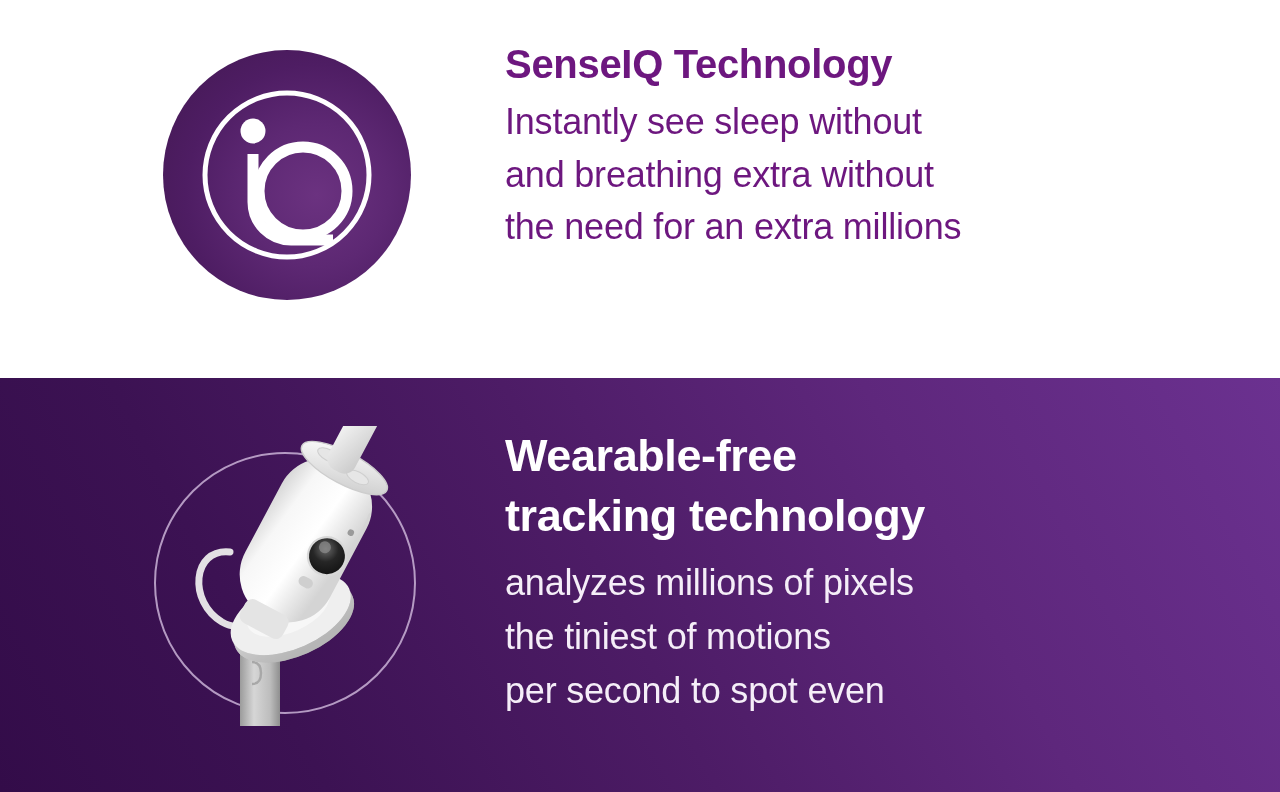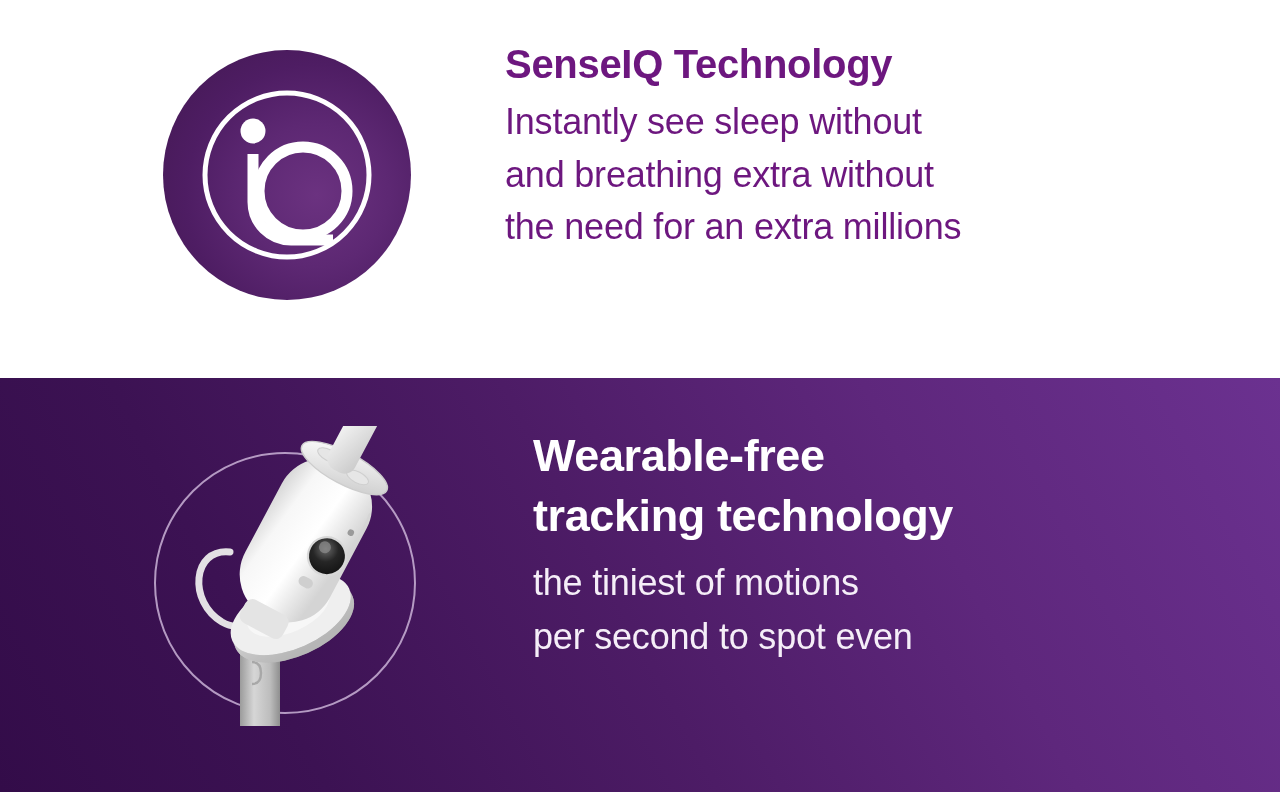--- a/index.html
+++ b/index.html
@@ -117,21 +117,20 @@
     width: 290px;
     height: 300px;
   }
 
   
   .text-bottom {
     position: absolute;
     left: 505px;
     top: 48px;
     width: 720px;
-    margin-left: 28px;
   }
 
   .headline-bottom {
     margin: 0;
     font-size: 45px;
     font-weight: bold;
     line-height: 1.33;
     letter-spacing: -0.4px;
     color: #ffffff;
   }
@@ -255,20 +254,21 @@
         </g>
       </svg>
     </div>
 
     <div class="text-bottom">
       <h2 class="headline-bottom">
         <span class="ln">Wearable-free</span>
         <span class="ln">tracking technology</span>
       </h2>
       <p class="body-bottom">
+        <span class="ln">analyzes millions of pixels</span>
         <span class="ln">the tiniest of motions</span>
         <span class="ln">per second to spot even</span>
       </p>
     </div>
 
   </section>
 
 </div>
 
 </body></html>

